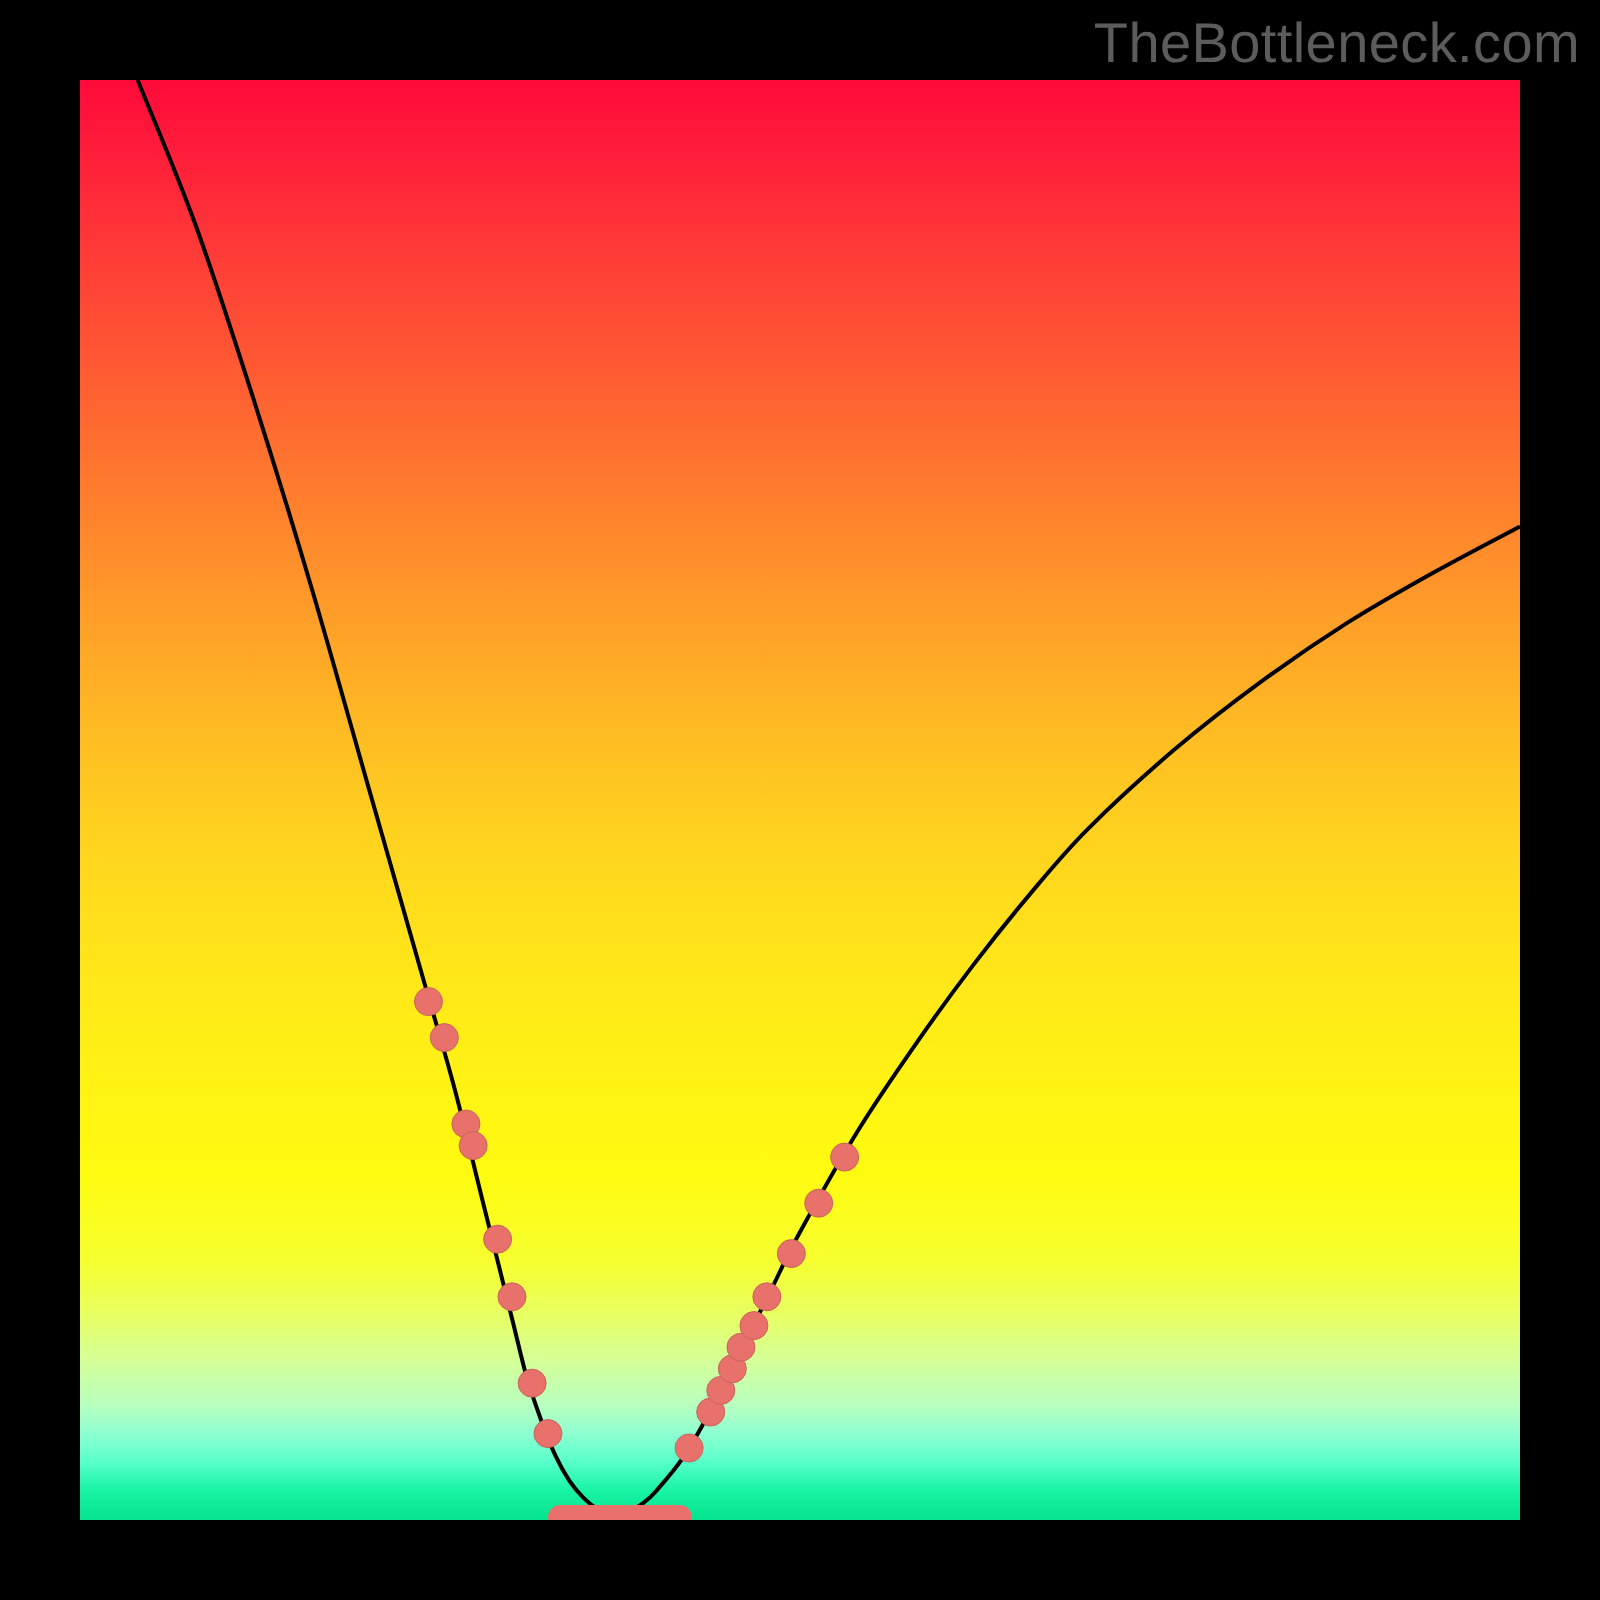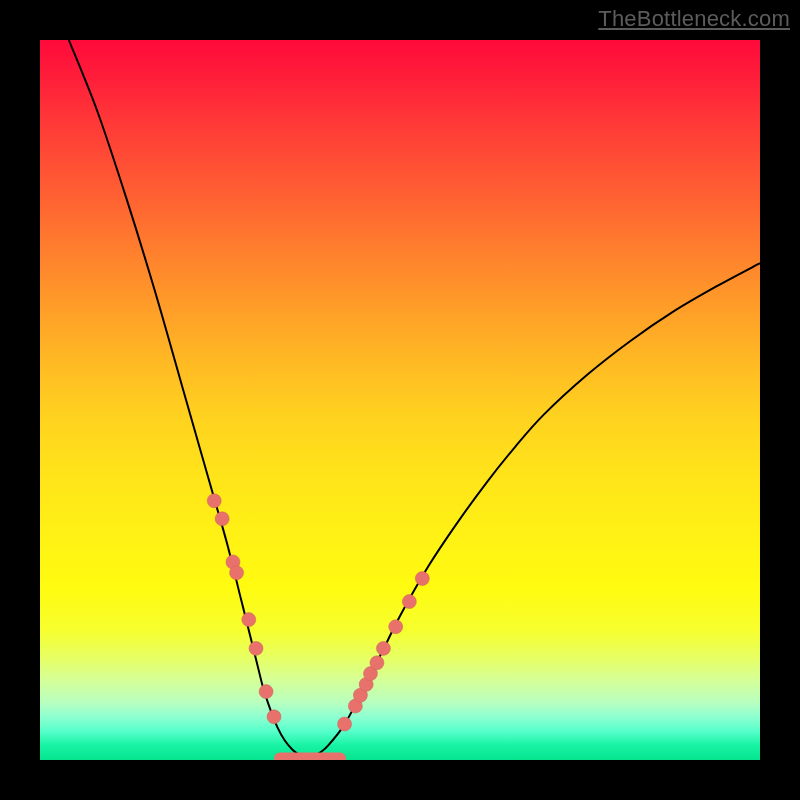--- a/index.html
+++ b/index.html
@@ -48,24 +48,23 @@
       #57ffca 96%,
       #17f3a4 98%,
       #05e48e 100%
     );
   }
   .watermark {
     position: absolute;
     top: 6px;
     right: 10px;
     color: #5c5c5c;
-    font-size: 22px;
+    font-size: 28px;
     letter-spacing: 0.2px;
     user-select: none;
-    text-decoration: underline;
   }
   svg.curves {
     position: absolute;
     inset: 0;
   }
   .curve {
     fill: none;
     stroke: #000;
     stroke-width: 2;
   }

